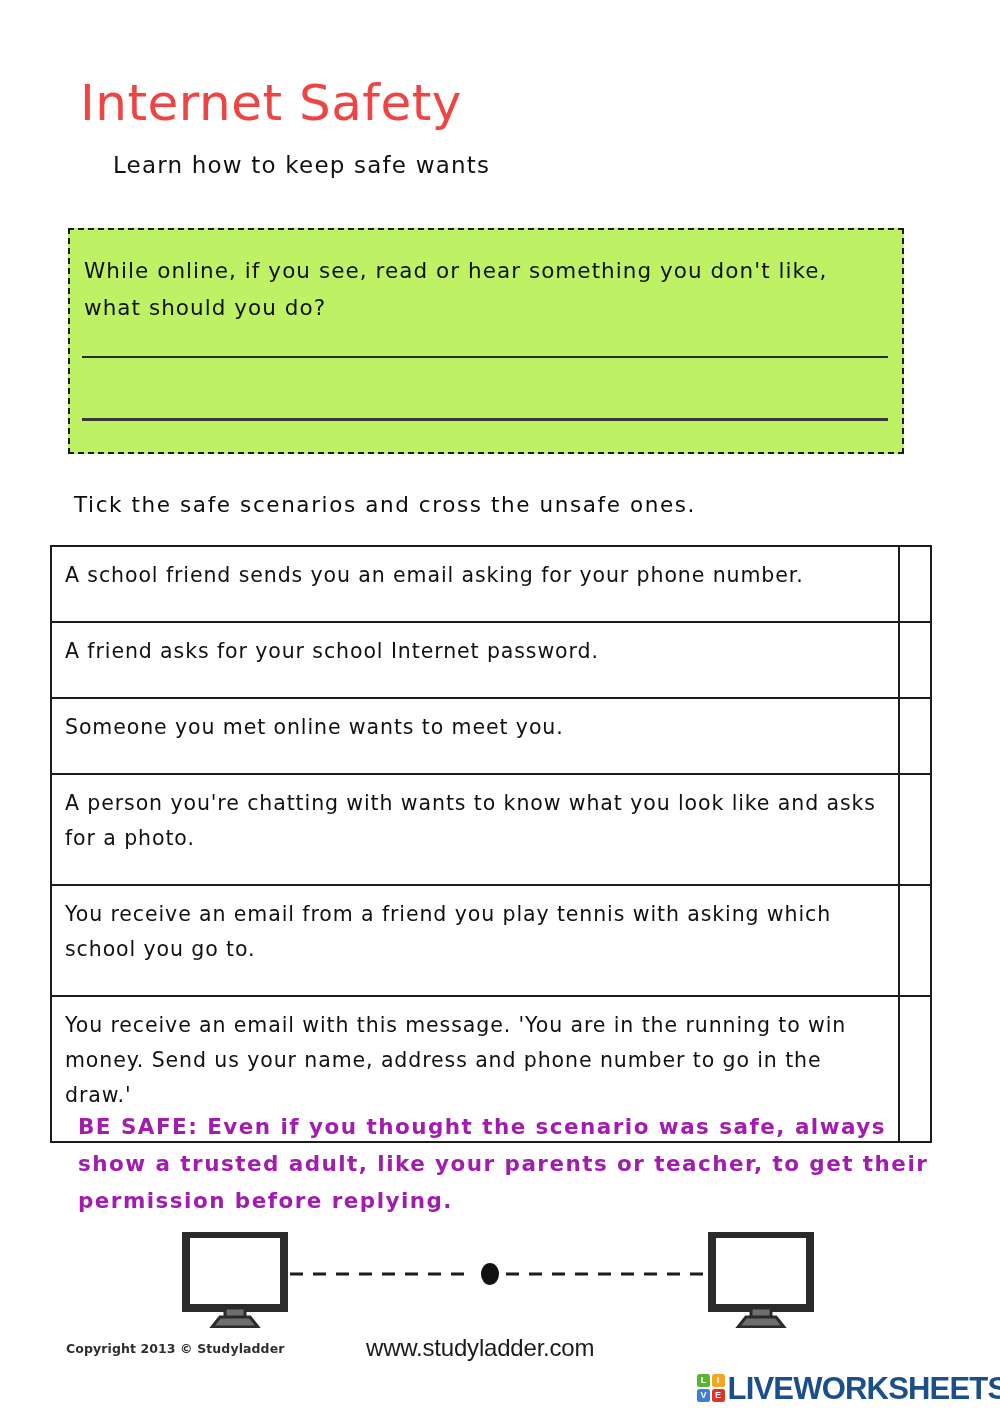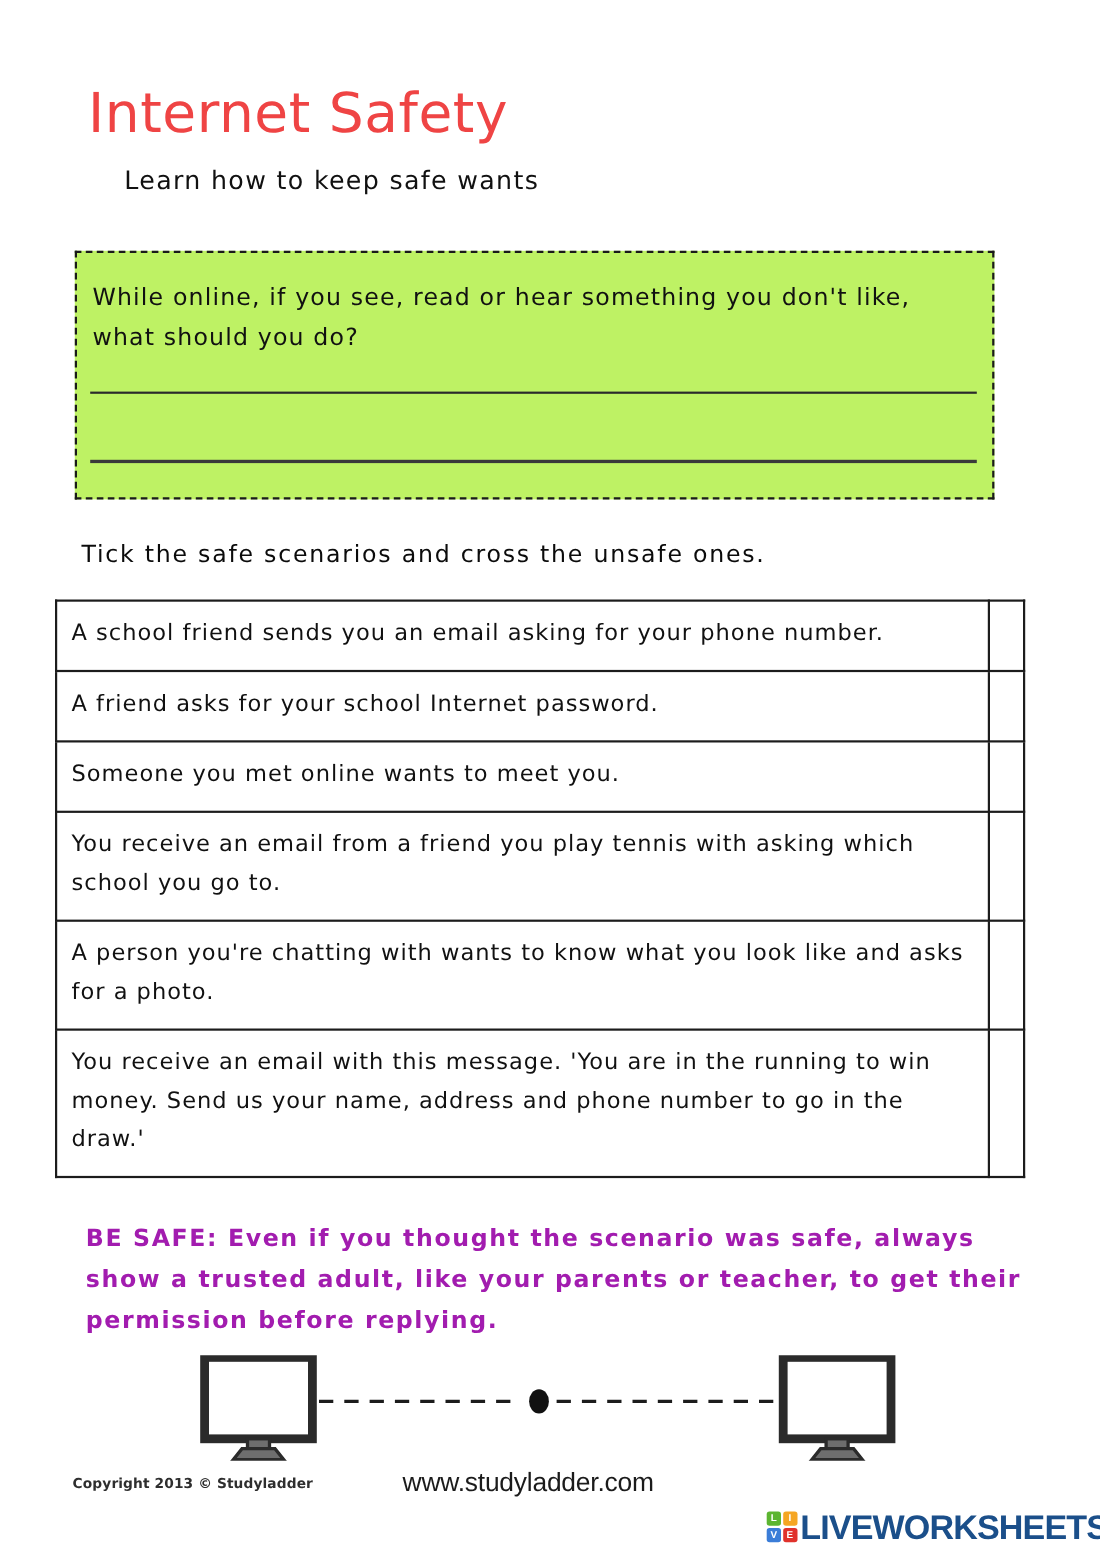--- a/index.html
+++ b/index.html
@@ -88,21 +88,21 @@
     width: 880px;
     border-collapse: collapse;
     table-layout: fixed;
   }
   .scenario-table td {
     border: 2px solid #1c1c1c;
     vertical-align: middle;
     background: #ffffff;
   }
   .scenario-table td.scn {
-    padding: 11px 13px 16px 13px;
+    padding: 11px 13px 28px 13px;
     font-size: 20.5px;
     line-height: 35px;
     letter-spacing: 0.9px;
     color: #111111;
     width: 848px;
   }
   .scenario-table td.mark {
     width: 32px;
     padding: 0;
   }
@@ -207,25 +207,25 @@
     </tr>
     <tr>
       <td class="scn">A friend asks for your school Internet password.</td>
       <td class="mark"></td>
     </tr>
     <tr>
       <td class="scn">Someone you met online wants to meet you.</td>
       <td class="mark"></td>
     </tr>
     <tr>
+      <td class="scn">A person you're chatting with wants to know what you look like and asks for a photo.</td>
+      <td class="mark"></td>
+    </tr>
+    <tr>
       <td class="scn">You receive an email from a friend you play tennis with asking which school you go to.</td>
-      <td class="mark"></td>
-    </tr>
-    <tr>
-      <td class="scn">A person you're chatting with wants to know what you look like and asks for a photo.</td>
       <td class="mark"></td>
     </tr>
     <tr>
       <td class="scn">You receive an email with this message. 'You are in the running to win money. Send us your name, address and phone number to go in the draw.'</td>
       <td class="mark"></td>
     </tr>
   </tbody>
 </table>
 
 <div class="be-safe">BE SAFE: Even if you thought the scenario was safe, always show a trusted adult, like your parents or teacher, to get their permission before replying.</div>

